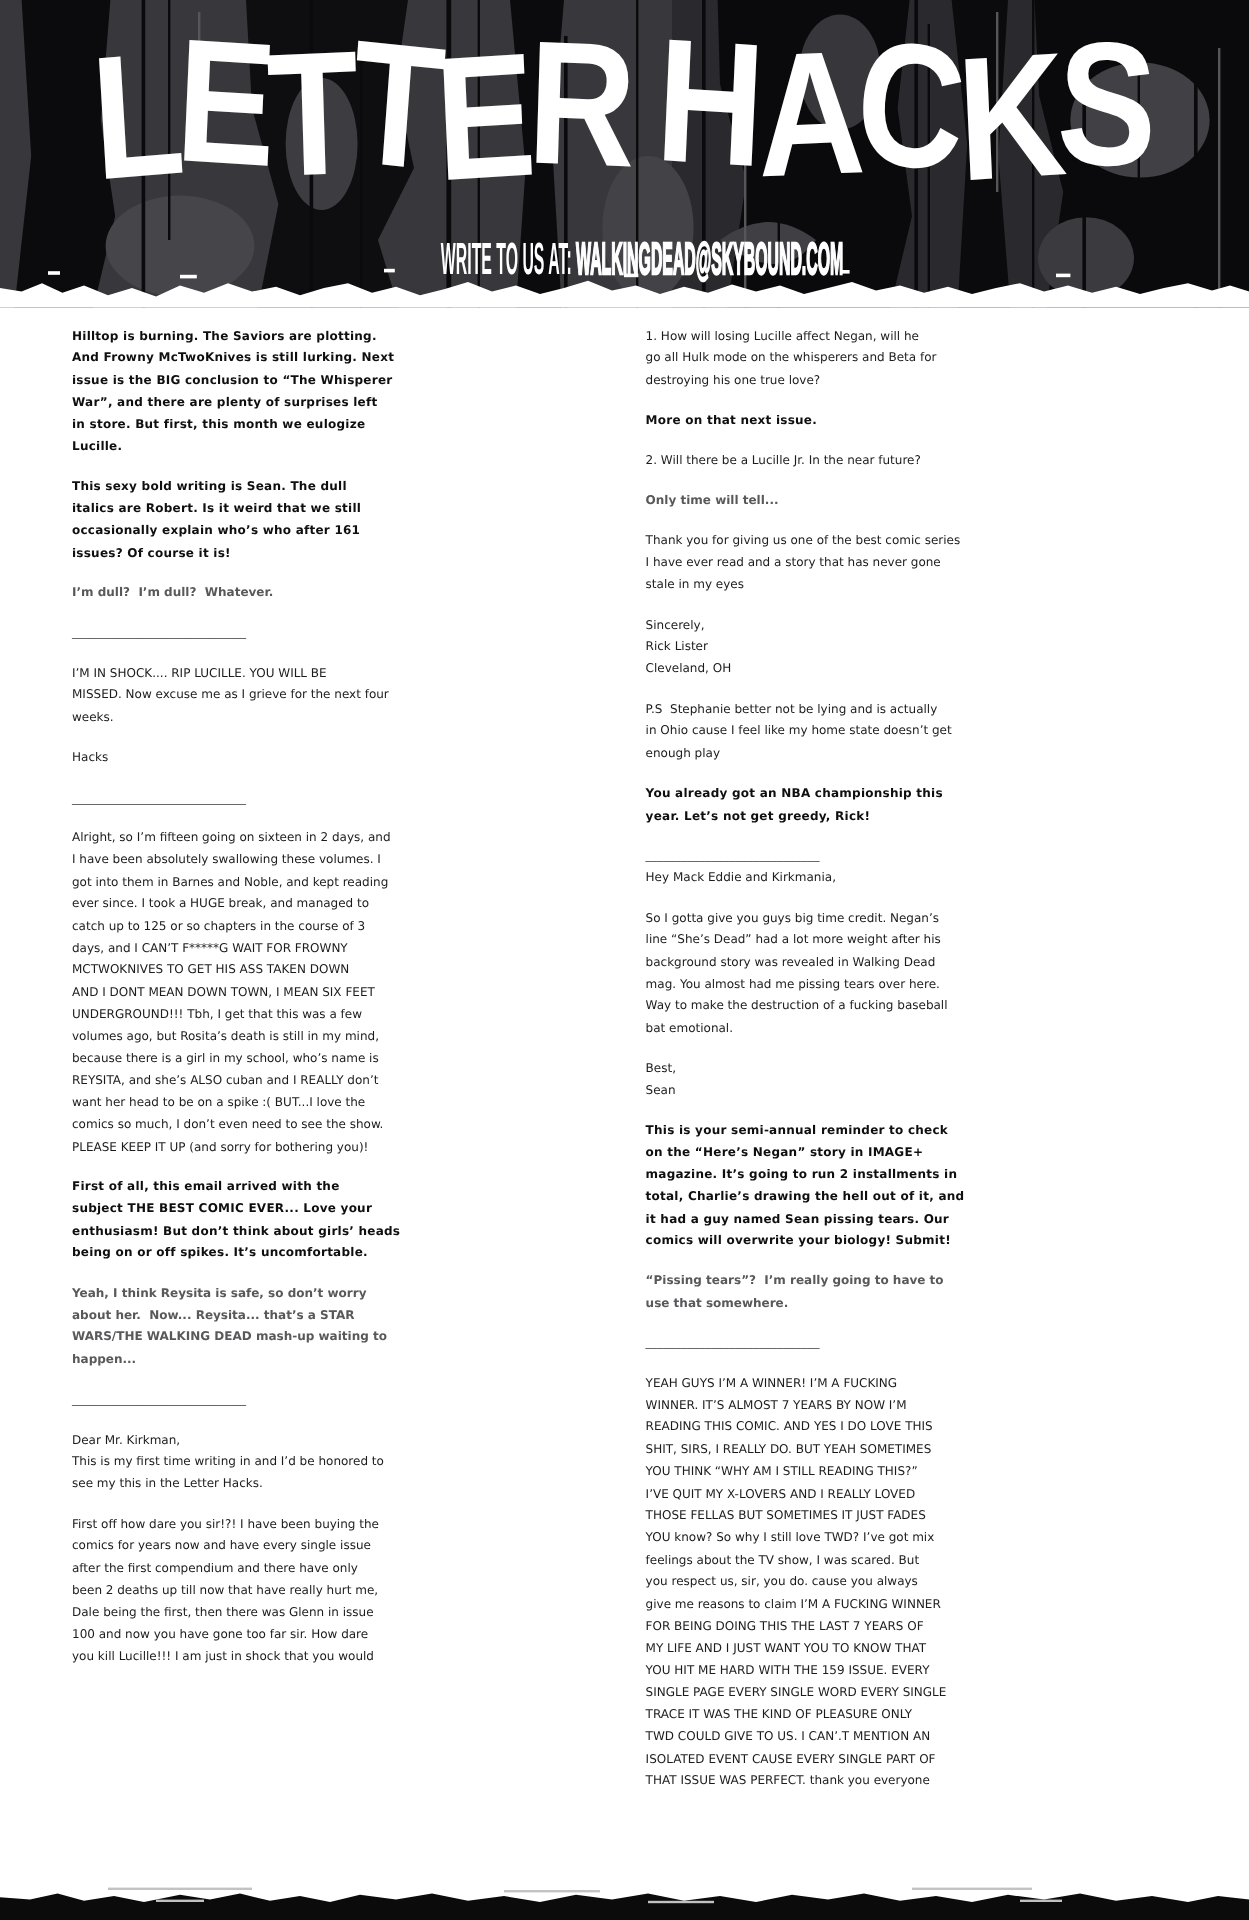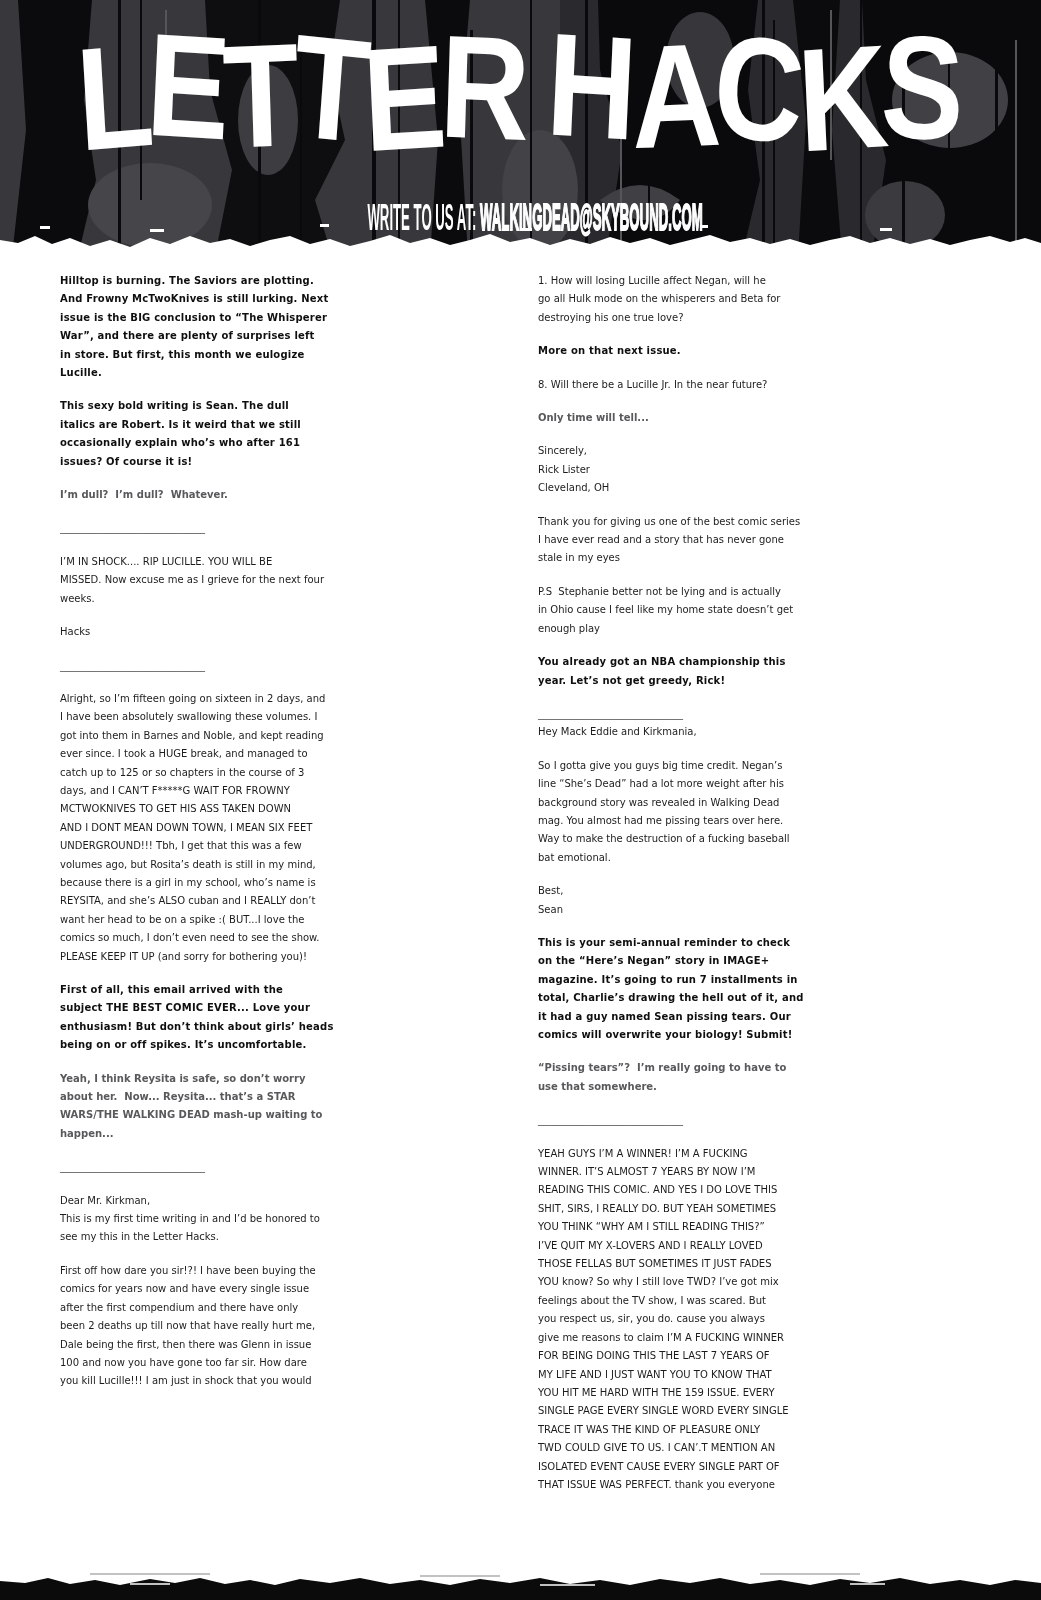--- a/index.html
+++ b/index.html
@@ -209,46 +209,46 @@
 Dale being the first, then there was Glenn in issue
 100 and now you have gone too far sir. How dare
 you kill Lucille!!! I am just in shock that you would</p>
     </div>
 
     <div class="col">
       <p class="para plain">1. How will losing Lucille affect Negan, will he
 go all Hulk mode on the whisperers and Beta for
 destroying his one true love?</p>
       <p class="para bold">More on that next issue.</p>
-      <p class="para plain">8. Will there be a Lucille Jr. In the near future?</p>
+      <p class="para plain">2. Will there be a Lucille Jr. In the near future?</p>
       <p class="para resp">Only time will tell...</p>
+      <p class="para plain">Thank you for giving us one of the best comic series
+I have ever read and a story that has never gone
+stale in my eyes</p>
       <p class="para plain">Sincerely,
 Rick Lister
 Cleveland, OH</p>
-      <p class="para plain">Thank you for giving us one of the best comic series
-I have ever read and a story that has never gone
-stale in my eyes</p>
       <p class="para plain">P.S  Stephanie better not be lying and is actually
 in Ohio cause I feel like my home state doesn’t get
 enough play</p>
       <p class="para bold">You already got an NBA championship this
 year. Let’s not get greedy, Rick!</p>
       <p class="para div tight">_____________________________</p>
       <p class="para plain">Hey Mack Eddie and Kirkmania,</p>
       <p class="para plain">So I gotta give you guys big time credit. Negan’s
 line “She’s Dead” had a lot more weight after his
 background story was revealed in Walking Dead
 mag. You almost had me pissing tears over here.
 Way to make the destruction of a fucking baseball
 bat emotional.</p>
       <p class="para plain">Best,
 Sean</p>
       <p class="para bold">This is your semi-annual reminder to check
 on the “Here’s Negan” story in IMAGE+
-magazine. It’s going to run 7 installments in
+magazine. It’s going to run 2 installments in
 total, Charlie’s drawing the hell out of it, and
 it had a guy named Sean pissing tears. Our
 comics will overwrite your biology! Submit!</p>
       <p class="para resp">“Pissing tears”?  I’m really going to have to
 use that somewhere.</p>
       <p class="para div">_____________________________</p>
       <p class="para plain">YEAH GUYS I’M A WINNER! I’M A FUCKING
 WINNER. IT’S ALMOST 7 YEARS BY NOW I’M
 READING THIS COMIC. AND YES I DO LOVE THIS
 SHIT, SIRS, I REALLY DO. BUT YEAH SOMETIMES

